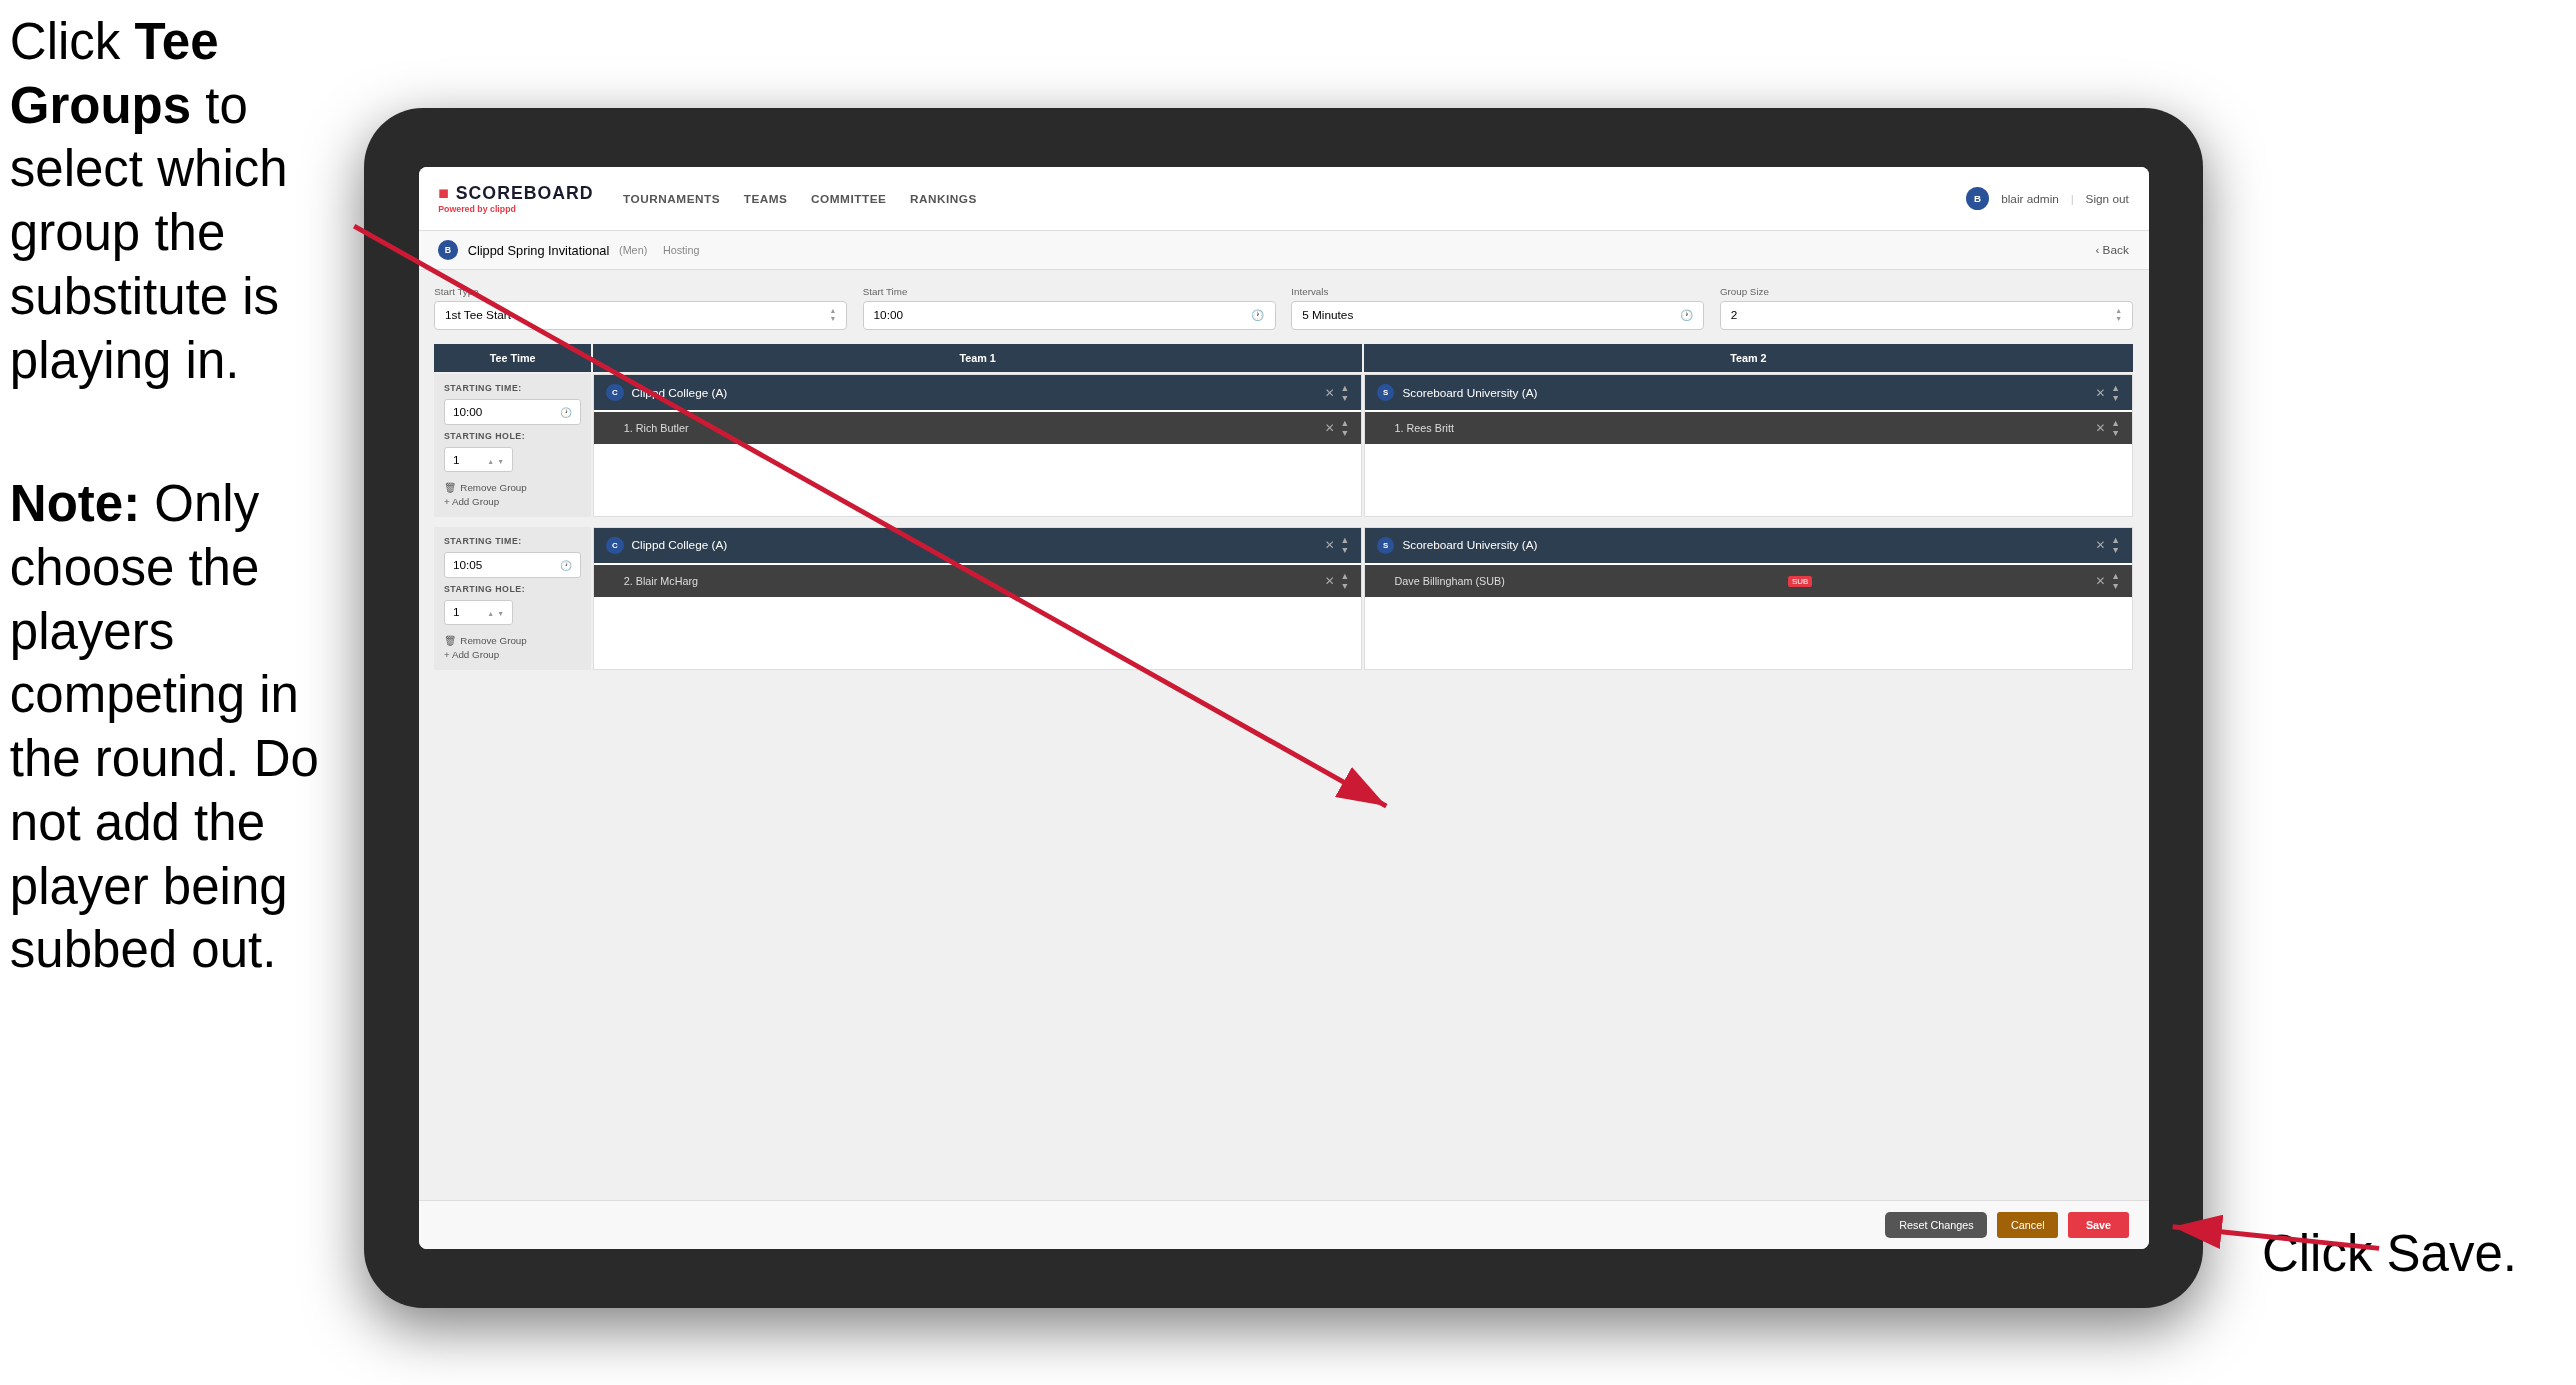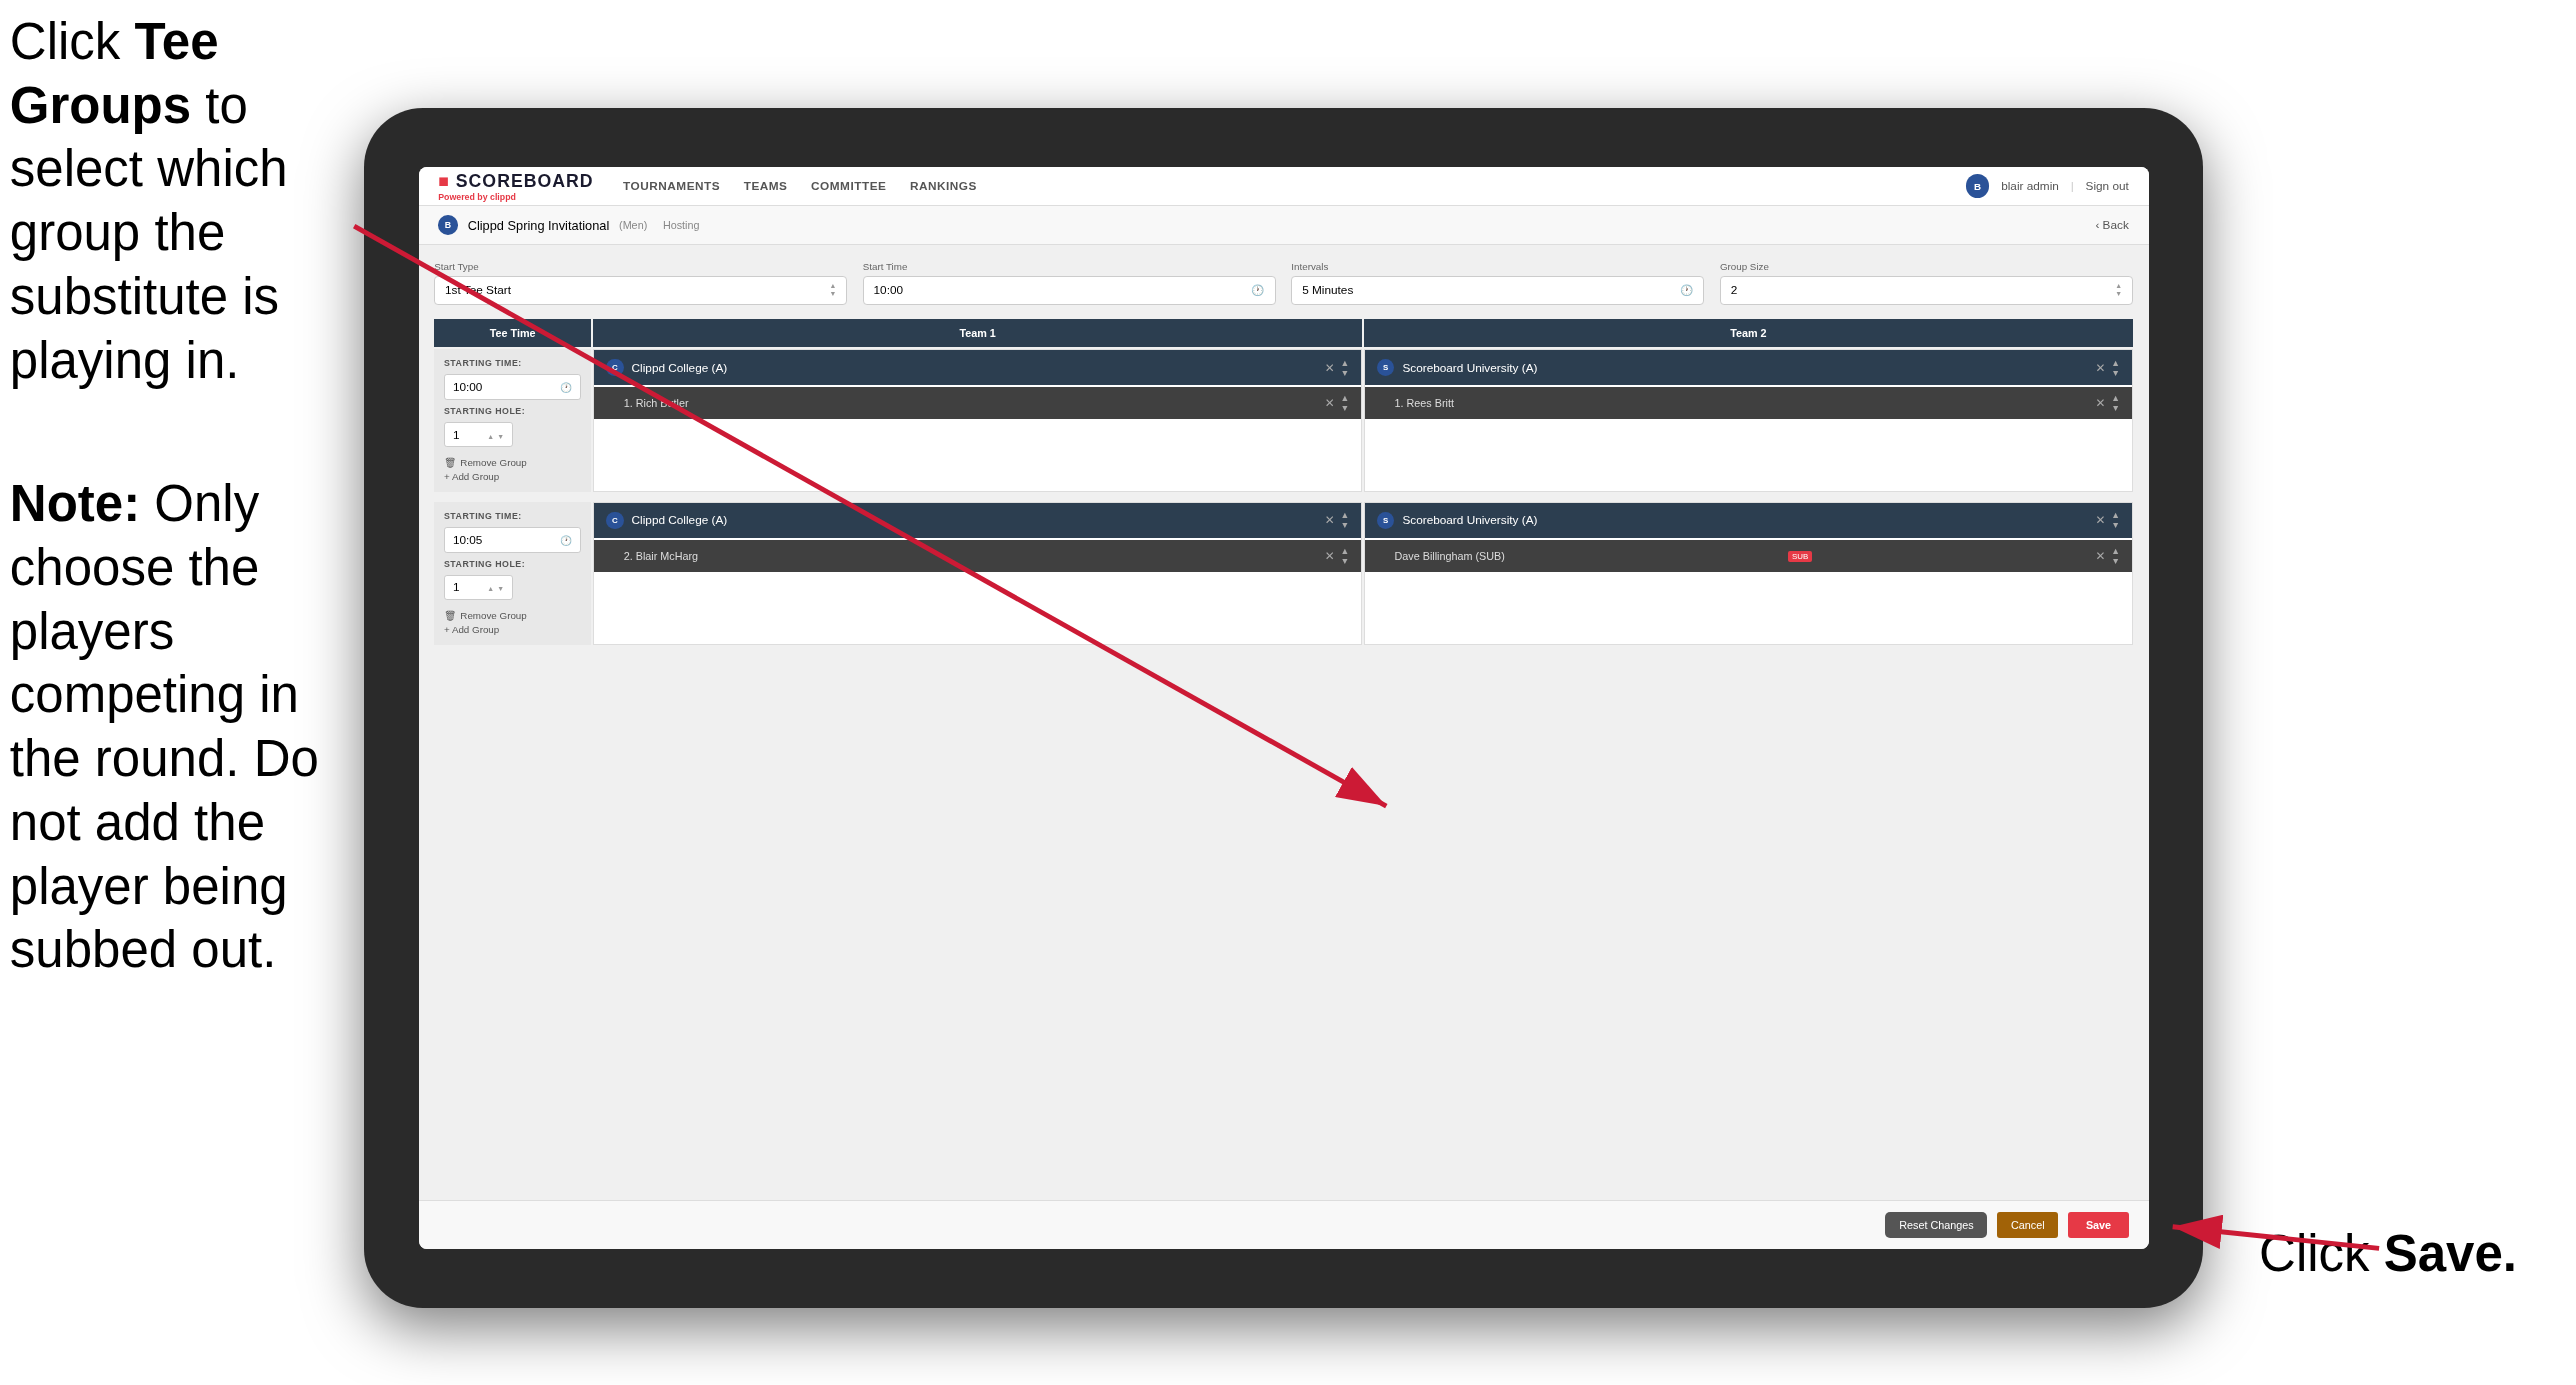--- a/index.html
+++ b/index.html
@@ -40,21 +40,21 @@
 
     
     .click-save-text {
       position: absolute;
       top: 1224px;
       right: 59px;
       font-size: 51px;
       color: #000;
       z-index: 10;
     }
-    .click-save-text b { font-weight: 700; text-align: right; }
+    .click-save-text b { font-weight: 400; text-align: right; }
 
     
     .tablet {
       position: absolute;
       top: 108px;
       left: 364px;
       width: 1839px;
       height: 1200px;
       background: #2a2a2a;
       border-radius: 59px;
@@ -71,21 +71,21 @@
       border-radius: 7.9px;
       overflow: hidden;
       display: flex;
       flex-direction: column;
     }
 
     
     .navbar {
       background: #ffffff;
       border-bottom: 1px solid #ddd;
-      height: 39px;
+      height: 64px;
       display: flex;
       align-items: center;
       padding: 0 19.7px;
       flex-shrink: 0;
     }
 
     .logo-area {
       display: flex;
       flex-direction: column;
       margin-right: 29.5px;

